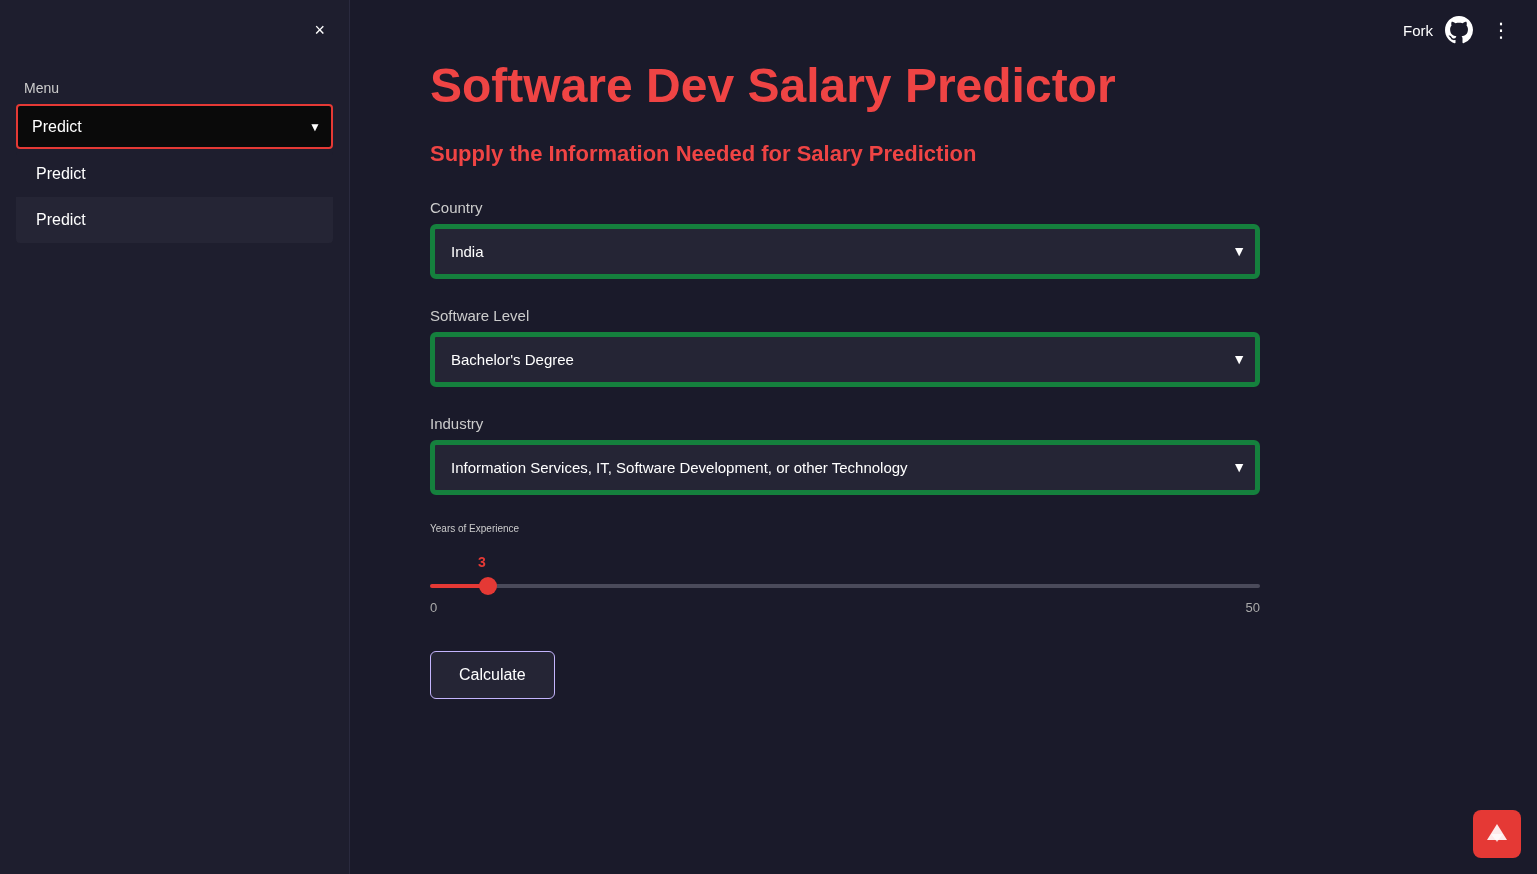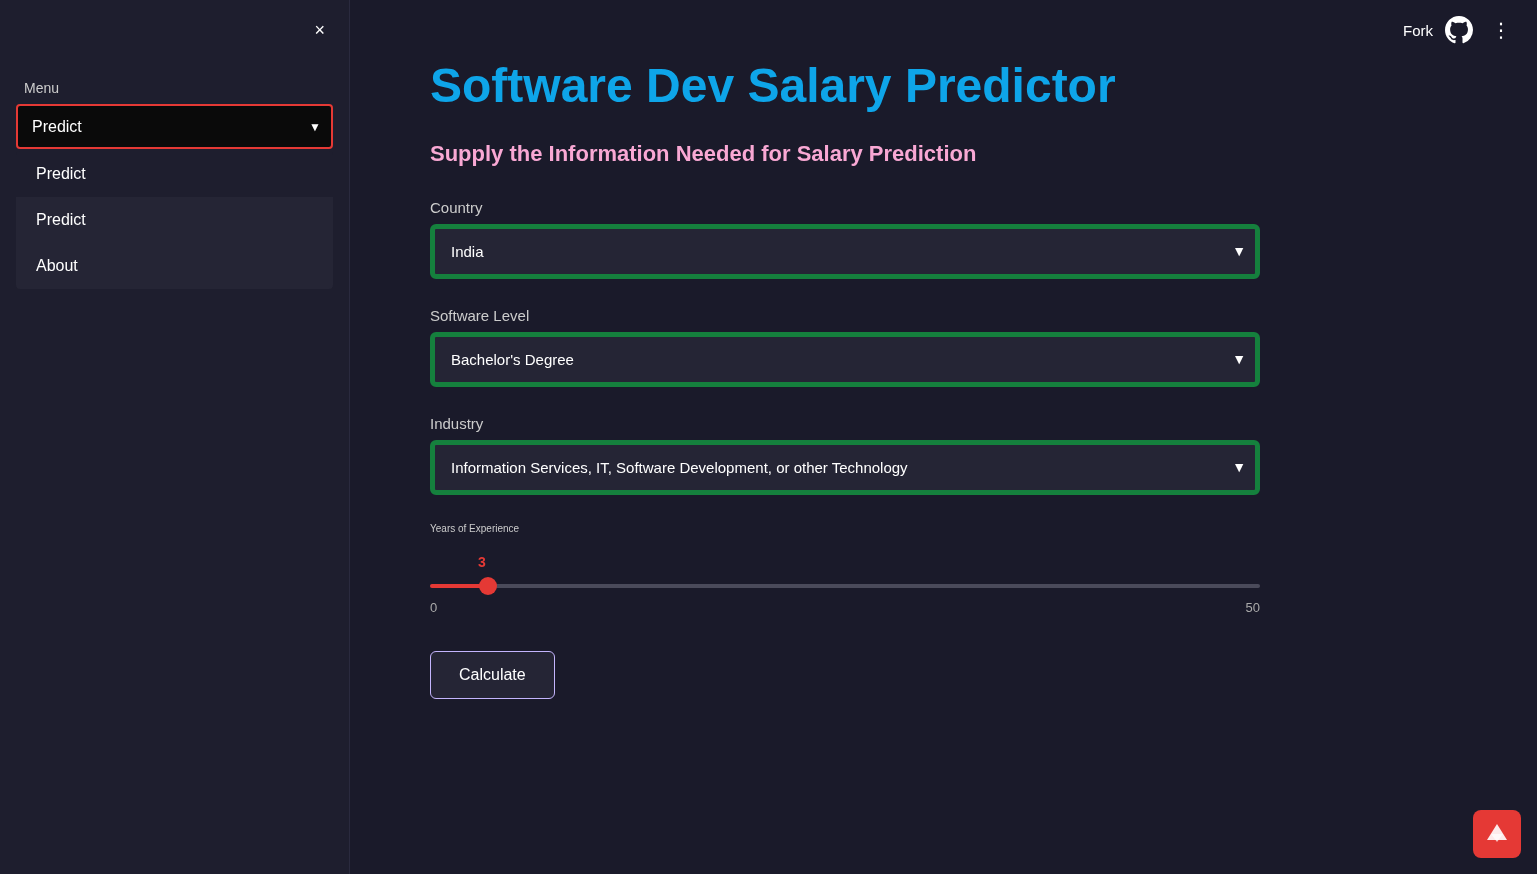--- a/index.html
+++ b/index.html
@@ -148,29 +148,29 @@
       color: #ffffff;
       font-size: 20px;
       cursor: pointer;
       padding: 2px 6px;
     }
 
     
     .page-title {
       font-size: 48px;
       font-weight: 900;
-      color: #0ea5e9;
+      color: #ef4444;
       margin-bottom: 28px;
       line-height: 1.1;
     }
 
     .page-subtitle {
       font-size: 22px;
       font-weight: 700;
-      color: #f9a8d4;
+      color: #ef4444;
       margin-bottom: 32px;
     }
 
     
     .form-group {
       margin-bottom: 28px;
     }
 
     .form-label {
       font-size: 15px;
@@ -319,21 +319,20 @@
   <div class="menu-dropdown-container">
     <select class="menu-dropdown">
       <option value="Predict">Predict</option>
     </select>
     <span class="dropdown-arrow">▼</span>
   </div>
 
   <div class="menu-items">
     <div class="menu-item">Predict</div>
     <div class="menu-item menu-item-explore">Predict</div>
-    <div class="menu-item menu-item-explore">About</div>
   </div>
 </div>
 
 <div class="main-content">
 
   
   <div class="top-bar">
     <span class="fork-label">Fork</span>
     <svg class="github-icon" viewBox="0 0 24 24" fill="white" xmlns="http://www.w3.org/2000/svg">
       <path d="M12 0C5.37 0 0 5.37 0 12c0 5.31 3.435 9.795 8.205 11.385.6.105.825-.255.825-.57 0-.285-.015-1.23-.015-2.235-3.015.555-3.795-.735-4.035-1.41-.135-.345-.72-1.41-1.23-1.695-.42-.225-1.02-.78-.015-.795.945-.015 1.62.87 1.845 1.23 1.08 1.815 2.805 1.305 3.495.99.105-.78.42-1.305.765-1.605-2.67-.3-5.46-1.335-5.46-5.925 0-1.305.465-2.385 1.23-3.225-.12-.3-.54-1.53.12-3.18 0 0 1.005-.315 3.3 1.23.96-.27 1.98-.405 3-.405s2.04.135 3 .405c2.295-1.56 3.3-1.23 3.3-1.23.66 1.65.24 2.88.12 3.18.765.84 1.23 1.905 1.23 3.225 0 4.605-2.805 5.625-5.475 5.925.435.375.81 1.095.81 2.22 0 1.605-.015 2.895-.015 3.3 0 .315.225.69.825.57A12.02 12.02 0 0 0 24 12c0-6.63-5.37-12-12-12z"></path>

